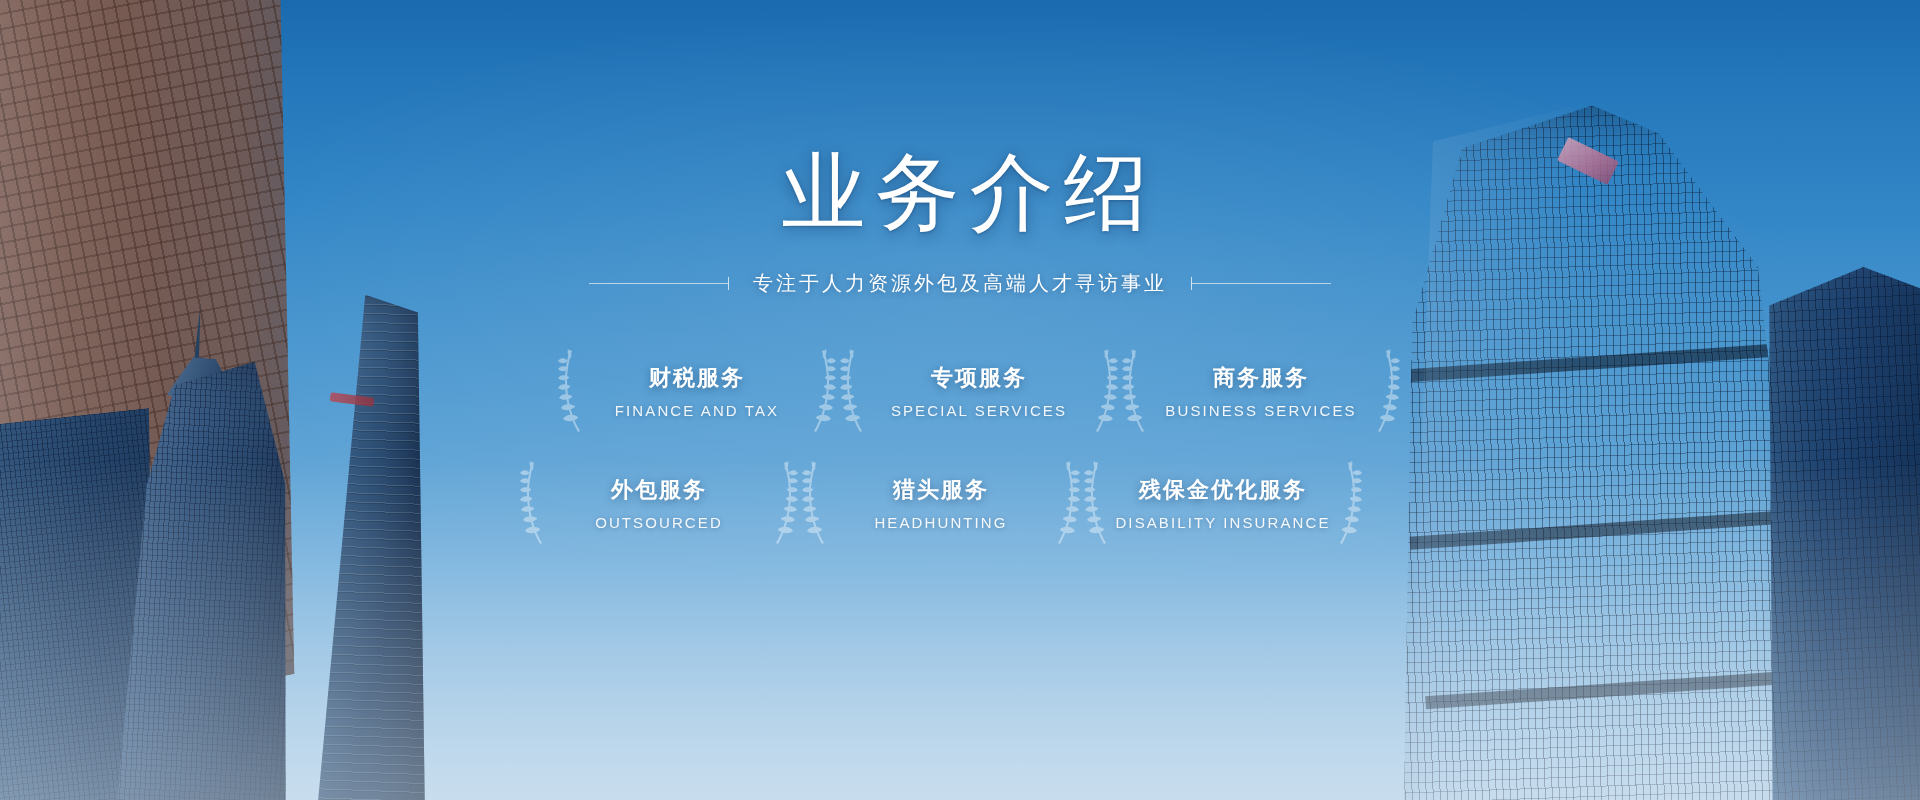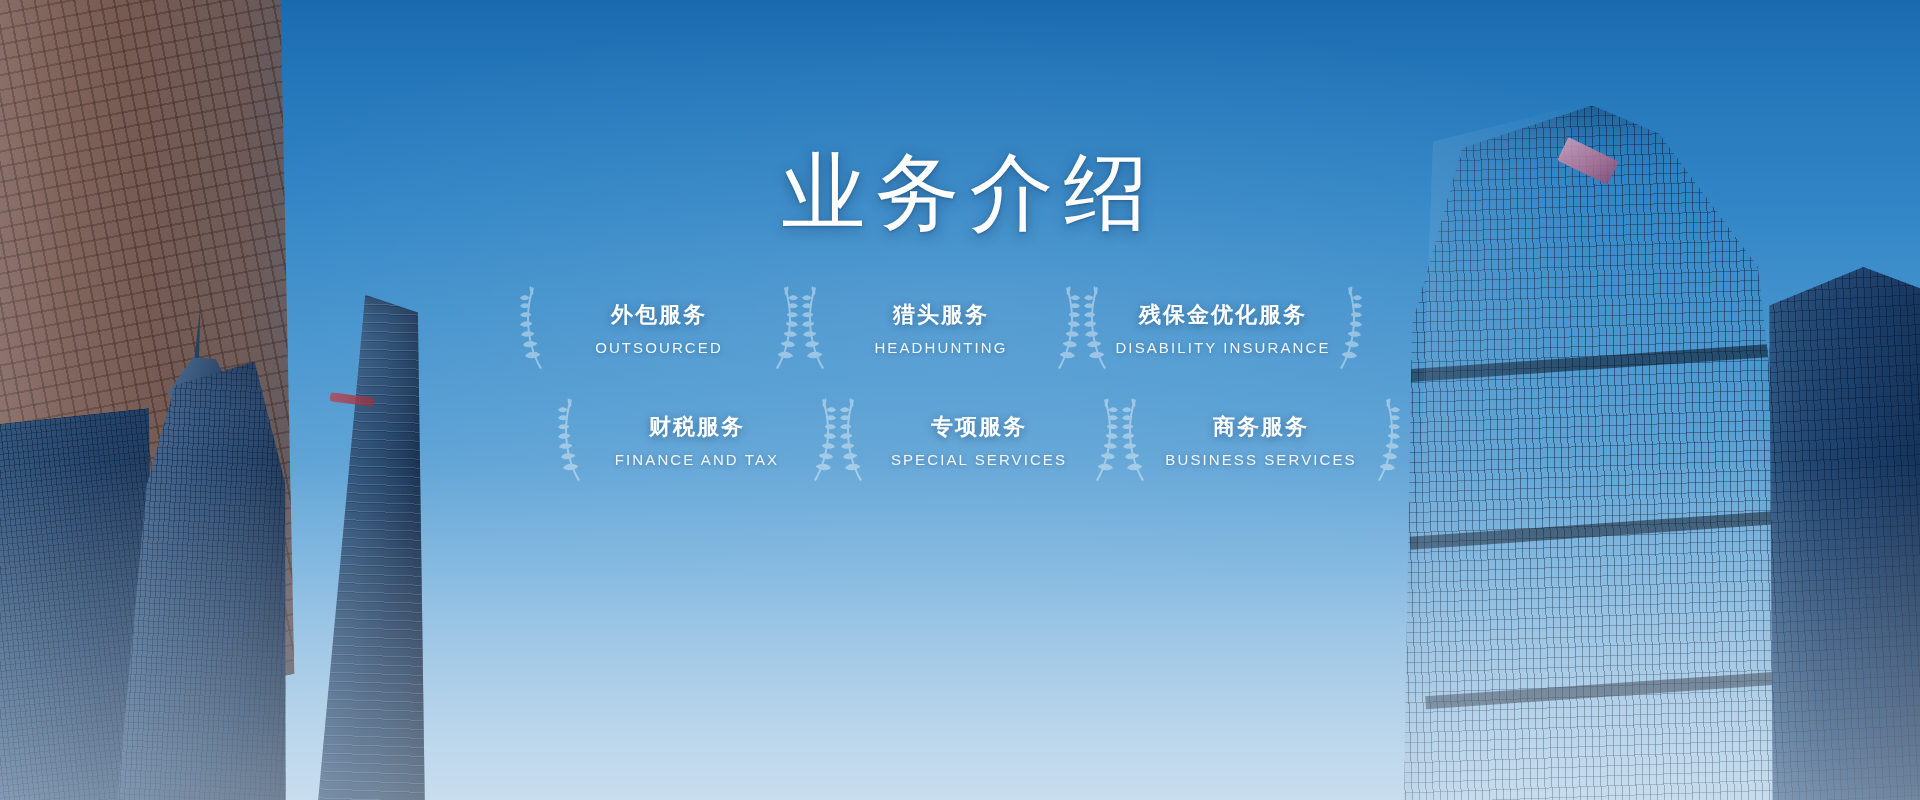--- a/index.html
+++ b/index.html
@@ -279,22 +279,124 @@
     </div>
 
     <div id="sky-haze"></div>
     <div id="sky-vignette"></div>
   </div>
 
   <div id="hero">
 
     <h1 id="page-title">业务介绍</h1>
 
+    <div id="subtitle-row">
+      <span class="rule left"></span>
+      <span id="subtitle-text">专注于人力资源外包及高端人才寻访事业</span>
+      <span class="rule right"></span>
+    </div>
 
     <div id="services">
+
+      <div class="service-row" id="service-row-2">
+
+        <div class="service-item">
+          <svg class="laurel l" viewBox="0 0 34 86">
+            <g fill="#ffffff">
+              <path d="M24 84 C16 70 11 52 11 34 C11 22 13 11 16 2 L18 3 C15 12 13 22 13 34 C13 52 18 70 26 83 Z"></path>
+              <path d="M13 12 C9 9 6 10 4 13 C7 16 11 16 13 13 Z"></path>
+              <path d="M14 20 C10 17 6 18 4 21 C7 24 11 24 14 21 Z"></path>
+              <path d="M15 29 C10 26 6 27 4 30 C7 33 12 33 15 30 Z"></path>
+              <path d="M16 38 C11 35 6 36 4 40 C8 43 13 42 16 39 Z"></path>
+              <path d="M18 48 C12 45 7 46 5 50 C9 53 15 52 18 49 Z"></path>
+              <path d="M21 58 C15 55 9 56 7 60 C11 64 17 62 21 59 Z"></path>
+              <path d="M24 69 C18 65 11 67 9 71 C14 75 20 73 24 70 Z"></path>
+              <path d="M17 10 C18 6 17 3 14 1 C13 4 14 8 17 10 Z"></path>
+            </g>
+          </svg>
+          <span class="svc-cn">财税服务</span>
+          <span class="svc-en">FINANCE AND TAX</span>
+          <svg class="laurel r" viewBox="0 0 34 86">
+            <g fill="#ffffff">
+              <path d="M24 84 C16 70 11 52 11 34 C11 22 13 11 16 2 L18 3 C15 12 13 22 13 34 C13 52 18 70 26 83 Z"></path>
+              <path d="M13 12 C9 9 6 10 4 13 C7 16 11 16 13 13 Z"></path>
+              <path d="M14 20 C10 17 6 18 4 21 C7 24 11 24 14 21 Z"></path>
+              <path d="M15 29 C10 26 6 27 4 30 C7 33 12 33 15 30 Z"></path>
+              <path d="M16 38 C11 35 6 36 4 40 C8 43 13 42 16 39 Z"></path>
+              <path d="M18 48 C12 45 7 46 5 50 C9 53 15 52 18 49 Z"></path>
+              <path d="M21 58 C15 55 9 56 7 60 C11 64 17 62 21 59 Z"></path>
+              <path d="M24 69 C18 65 11 67 9 71 C14 75 20 73 24 70 Z"></path>
+              <path d="M17 10 C18 6 17 3 14 1 C13 4 14 8 17 10 Z"></path>
+            </g>
+          </svg>
+        </div>
+
+        <div class="service-item">
+          <svg class="laurel l" viewBox="0 0 34 86">
+            <g fill="#ffffff">
+              <path d="M24 84 C16 70 11 52 11 34 C11 22 13 11 16 2 L18 3 C15 12 13 22 13 34 C13 52 18 70 26 83 Z"></path>
+              <path d="M13 12 C9 9 6 10 4 13 C7 16 11 16 13 13 Z"></path>
+              <path d="M14 20 C10 17 6 18 4 21 C7 24 11 24 14 21 Z"></path>
+              <path d="M15 29 C10 26 6 27 4 30 C7 33 12 33 15 30 Z"></path>
+              <path d="M16 38 C11 35 6 36 4 40 C8 43 13 42 16 39 Z"></path>
+              <path d="M18 48 C12 45 7 46 5 50 C9 53 15 52 18 49 Z"></path>
+              <path d="M21 58 C15 55 9 56 7 60 C11 64 17 62 21 59 Z"></path>
+              <path d="M24 69 C18 65 11 67 9 71 C14 75 20 73 24 70 Z"></path>
+              <path d="M17 10 C18 6 17 3 14 1 C13 4 14 8 17 10 Z"></path>
+            </g>
+          </svg>
+          <span class="svc-cn">专项服务</span>
+          <span class="svc-en">SPECIAL SERVICES</span>
+          <svg class="laurel r" viewBox="0 0 34 86">
+            <g fill="#ffffff">
+              <path d="M24 84 C16 70 11 52 11 34 C11 22 13 11 16 2 L18 3 C15 12 13 22 13 34 C13 52 18 70 26 83 Z"></path>
+              <path d="M13 12 C9 9 6 10 4 13 C7 16 11 16 13 13 Z"></path>
+              <path d="M14 20 C10 17 6 18 4 21 C7 24 11 24 14 21 Z"></path>
+              <path d="M15 29 C10 26 6 27 4 30 C7 33 12 33 15 30 Z"></path>
+              <path d="M16 38 C11 35 6 36 4 40 C8 43 13 42 16 39 Z"></path>
+              <path d="M18 48 C12 45 7 46 5 50 C9 53 15 52 18 49 Z"></path>
+              <path d="M21 58 C15 55 9 56 7 60 C11 64 17 62 21 59 Z"></path>
+              <path d="M24 69 C18 65 11 67 9 71 C14 75 20 73 24 70 Z"></path>
+              <path d="M17 10 C18 6 17 3 14 1 C13 4 14 8 17 10 Z"></path>
+            </g>
+          </svg>
+        </div>
+
+        <div class="service-item">
+          <svg class="laurel l" viewBox="0 0 34 86">
+            <g fill="#ffffff">
+              <path d="M24 84 C16 70 11 52 11 34 C11 22 13 11 16 2 L18 3 C15 12 13 22 13 34 C13 52 18 70 26 83 Z"></path>
+              <path d="M13 12 C9 9 6 10 4 13 C7 16 11 16 13 13 Z"></path>
+              <path d="M14 20 C10 17 6 18 4 21 C7 24 11 24 14 21 Z"></path>
+              <path d="M15 29 C10 26 6 27 4 30 C7 33 12 33 15 30 Z"></path>
+              <path d="M16 38 C11 35 6 36 4 40 C8 43 13 42 16 39 Z"></path>
+              <path d="M18 48 C12 45 7 46 5 50 C9 53 15 52 18 49 Z"></path>
+              <path d="M21 58 C15 55 9 56 7 60 C11 64 17 62 21 59 Z"></path>
+              <path d="M24 69 C18 65 11 67 9 71 C14 75 20 73 24 70 Z"></path>
+              <path d="M17 10 C18 6 17 3 14 1 C13 4 14 8 17 10 Z"></path>
+            </g>
+          </svg>
+          <span class="svc-cn">商务服务</span>
+          <span class="svc-en">BUSINESS SERVICES</span>
+          <svg class="laurel r" viewBox="0 0 34 86">
+            <g fill="#ffffff">
+              <path d="M24 84 C16 70 11 52 11 34 C11 22 13 11 16 2 L18 3 C15 12 13 22 13 34 C13 52 18 70 26 83 Z"></path>
+              <path d="M13 12 C9 9 6 10 4 13 C7 16 11 16 13 13 Z"></path>
+              <path d="M14 20 C10 17 6 18 4 21 C7 24 11 24 14 21 Z"></path>
+              <path d="M15 29 C10 26 6 27 4 30 C7 33 12 33 15 30 Z"></path>
+              <path d="M16 38 C11 35 6 36 4 40 C8 43 13 42 16 39 Z"></path>
+              <path d="M18 48 C12 45 7 46 5 50 C9 53 15 52 18 49 Z"></path>
+              <path d="M21 58 C15 55 9 56 7 60 C11 64 17 62 21 59 Z"></path>
+              <path d="M24 69 C18 65 11 67 9 71 C14 75 20 73 24 70 Z"></path>
+              <path d="M17 10 C18 6 17 3 14 1 C13 4 14 8 17 10 Z"></path>
+            </g>
+          </svg>
+        </div>
+
+      </div>
 
       <div class="service-row" id="service-row-1">
 
         <div class="service-item">
           <svg class="laurel l" viewBox="0 0 34 86">
             <g fill="#ffffff">
               <path d="M24 84 C16 70 11 52 11 34 C11 22 13 11 16 2 L18 3 C15 12 13 22 13 34 C13 52 18 70 26 83 Z"></path>
               <path d="M13 12 C9 9 6 10 4 13 C7 16 11 16 13 13 Z"></path>
               <path d="M14 20 C10 17 6 18 4 21 C7 24 11 24 14 21 Z"></path>
               <path d="M15 29 C10 26 6 27 4 30 C7 33 12 33 15 30 Z"></path>
@@ -379,112 +481,15 @@
               <path d="M18 48 C12 45 7 46 5 50 C9 53 15 52 18 49 Z"></path>
               <path d="M21 58 C15 55 9 56 7 60 C11 64 17 62 21 59 Z"></path>
               <path d="M24 69 C18 65 11 67 9 71 C14 75 20 73 24 70 Z"></path>
               <path d="M17 10 C18 6 17 3 14 1 C13 4 14 8 17 10 Z"></path>
             </g>
           </svg>
         </div>
 
       </div>
 
-      <div class="service-row" id="service-row-2">
-
-        <div class="service-item">
-          <svg class="laurel l" viewBox="0 0 34 86">
-            <g fill="#ffffff">
-              <path d="M24 84 C16 70 11 52 11 34 C11 22 13 11 16 2 L18 3 C15 12 13 22 13 34 C13 52 18 70 26 83 Z"></path>
-              <path d="M13 12 C9 9 6 10 4 13 C7 16 11 16 13 13 Z"></path>
-              <path d="M14 20 C10 17 6 18 4 21 C7 24 11 24 14 21 Z"></path>
-              <path d="M15 29 C10 26 6 27 4 30 C7 33 12 33 15 30 Z"></path>
-              <path d="M16 38 C11 35 6 36 4 40 C8 43 13 42 16 39 Z"></path>
-              <path d="M18 48 C12 45 7 46 5 50 C9 53 15 52 18 49 Z"></path>
-              <path d="M21 58 C15 55 9 56 7 60 C11 64 17 62 21 59 Z"></path>
-              <path d="M24 69 C18 65 11 67 9 71 C14 75 20 73 24 70 Z"></path>
-              <path d="M17 10 C18 6 17 3 14 1 C13 4 14 8 17 10 Z"></path>
-            </g>
-          </svg>
-          <span class="svc-cn">财税服务</span>
-          <span class="svc-en">FINANCE AND TAX</span>
-          <svg class="laurel r" viewBox="0 0 34 86">
-            <g fill="#ffffff">
-              <path d="M24 84 C16 70 11 52 11 34 C11 22 13 11 16 2 L18 3 C15 12 13 22 13 34 C13 52 18 70 26 83 Z"></path>
-              <path d="M13 12 C9 9 6 10 4 13 C7 16 11 16 13 13 Z"></path>
-              <path d="M14 20 C10 17 6 18 4 21 C7 24 11 24 14 21 Z"></path>
-              <path d="M15 29 C10 26 6 27 4 30 C7 33 12 33 15 30 Z"></path>
-              <path d="M16 38 C11 35 6 36 4 40 C8 43 13 42 16 39 Z"></path>
-              <path d="M18 48 C12 45 7 46 5 50 C9 53 15 52 18 49 Z"></path>
-              <path d="M21 58 C15 55 9 56 7 60 C11 64 17 62 21 59 Z"></path>
-              <path d="M24 69 C18 65 11 67 9 71 C14 75 20 73 24 70 Z"></path>
-              <path d="M17 10 C18 6 17 3 14 1 C13 4 14 8 17 10 Z"></path>
-            </g>
-          </svg>
-        </div>
-
-        <div class="service-item">
-          <svg class="laurel l" viewBox="0 0 34 86">
-            <g fill="#ffffff">
-              <path d="M24 84 C16 70 11 52 11 34 C11 22 13 11 16 2 L18 3 C15 12 13 22 13 34 C13 52 18 70 26 83 Z"></path>
-              <path d="M13 12 C9 9 6 10 4 13 C7 16 11 16 13 13 Z"></path>
-              <path d="M14 20 C10 17 6 18 4 21 C7 24 11 24 14 21 Z"></path>
-              <path d="M15 29 C10 26 6 27 4 30 C7 33 12 33 15 30 Z"></path>
-              <path d="M16 38 C11 35 6 36 4 40 C8 43 13 42 16 39 Z"></path>
-              <path d="M18 48 C12 45 7 46 5 50 C9 53 15 52 18 49 Z"></path>
-              <path d="M21 58 C15 55 9 56 7 60 C11 64 17 62 21 59 Z"></path>
-              <path d="M24 69 C18 65 11 67 9 71 C14 75 20 73 24 70 Z"></path>
-              <path d="M17 10 C18 6 17 3 14 1 C13 4 14 8 17 10 Z"></path>
-            </g>
-          </svg>
-          <span class="svc-cn">专项服务</span>
-          <span class="svc-en">SPECIAL SERVICES</span>
-          <svg class="laurel r" viewBox="0 0 34 86">
-            <g fill="#ffffff">
-              <path d="M24 84 C16 70 11 52 11 34 C11 22 13 11 16 2 L18 3 C15 12 13 22 13 34 C13 52 18 70 26 83 Z"></path>
-              <path d="M13 12 C9 9 6 10 4 13 C7 16 11 16 13 13 Z"></path>
-              <path d="M14 20 C10 17 6 18 4 21 C7 24 11 24 14 21 Z"></path>
-              <path d="M15 29 C10 26 6 27 4 30 C7 33 12 33 15 30 Z"></path>
-              <path d="M16 38 C11 35 6 36 4 40 C8 43 13 42 16 39 Z"></path>
-              <path d="M18 48 C12 45 7 46 5 50 C9 53 15 52 18 49 Z"></path>
-              <path d="M21 58 C15 55 9 56 7 60 C11 64 17 62 21 59 Z"></path>
-              <path d="M24 69 C18 65 11 67 9 71 C14 75 20 73 24 70 Z"></path>
-              <path d="M17 10 C18 6 17 3 14 1 C13 4 14 8 17 10 Z"></path>
-            </g>
-          </svg>
-        </div>
-
-        <div class="service-item">
-          <svg class="laurel l" viewBox="0 0 34 86">
-            <g fill="#ffffff">
-              <path d="M24 84 C16 70 11 52 11 34 C11 22 13 11 16 2 L18 3 C15 12 13 22 13 34 C13 52 18 70 26 83 Z"></path>
-              <path d="M13 12 C9 9 6 10 4 13 C7 16 11 16 13 13 Z"></path>
-              <path d="M14 20 C10 17 6 18 4 21 C7 24 11 24 14 21 Z"></path>
-              <path d="M15 29 C10 26 6 27 4 30 C7 33 12 33 15 30 Z"></path>
-              <path d="M16 38 C11 35 6 36 4 40 C8 43 13 42 16 39 Z"></path>
-              <path d="M18 48 C12 45 7 46 5 50 C9 53 15 52 18 49 Z"></path>
-              <path d="M21 58 C15 55 9 56 7 60 C11 64 17 62 21 59 Z"></path>
-              <path d="M24 69 C18 65 11 67 9 71 C14 75 20 73 24 70 Z"></path>
-              <path d="M17 10 C18 6 17 3 14 1 C13 4 14 8 17 10 Z"></path>
-            </g>
-          </svg>
-          <span class="svc-cn">商务服务</span>
-          <span class="svc-en">BUSINESS SERVICES</span>
-          <svg class="laurel r" viewBox="0 0 34 86">
-            <g fill="#ffffff">
-              <path d="M24 84 C16 70 11 52 11 34 C11 22 13 11 16 2 L18 3 C15 12 13 22 13 34 C13 52 18 70 26 83 Z"></path>
-              <path d="M13 12 C9 9 6 10 4 13 C7 16 11 16 13 13 Z"></path>
-              <path d="M14 20 C10 17 6 18 4 21 C7 24 11 24 14 21 Z"></path>
-              <path d="M15 29 C10 26 6 27 4 30 C7 33 12 33 15 30 Z"></path>
-              <path d="M16 38 C11 35 6 36 4 40 C8 43 13 42 16 39 Z"></path>
-              <path d="M18 48 C12 45 7 46 5 50 C9 53 15 52 18 49 Z"></path>
-              <path d="M21 58 C15 55 9 56 7 60 C11 64 17 62 21 59 Z"></path>
-              <path d="M24 69 C18 65 11 67 9 71 C14 75 20 73 24 70 Z"></path>
-              <path d="M17 10 C18 6 17 3 14 1 C13 4 14 8 17 10 Z"></path>
-            </g>
-          </svg>
-        </div>
-
-      </div>
-
     </div>
   </div>
 </div>
 
 </body></html>

